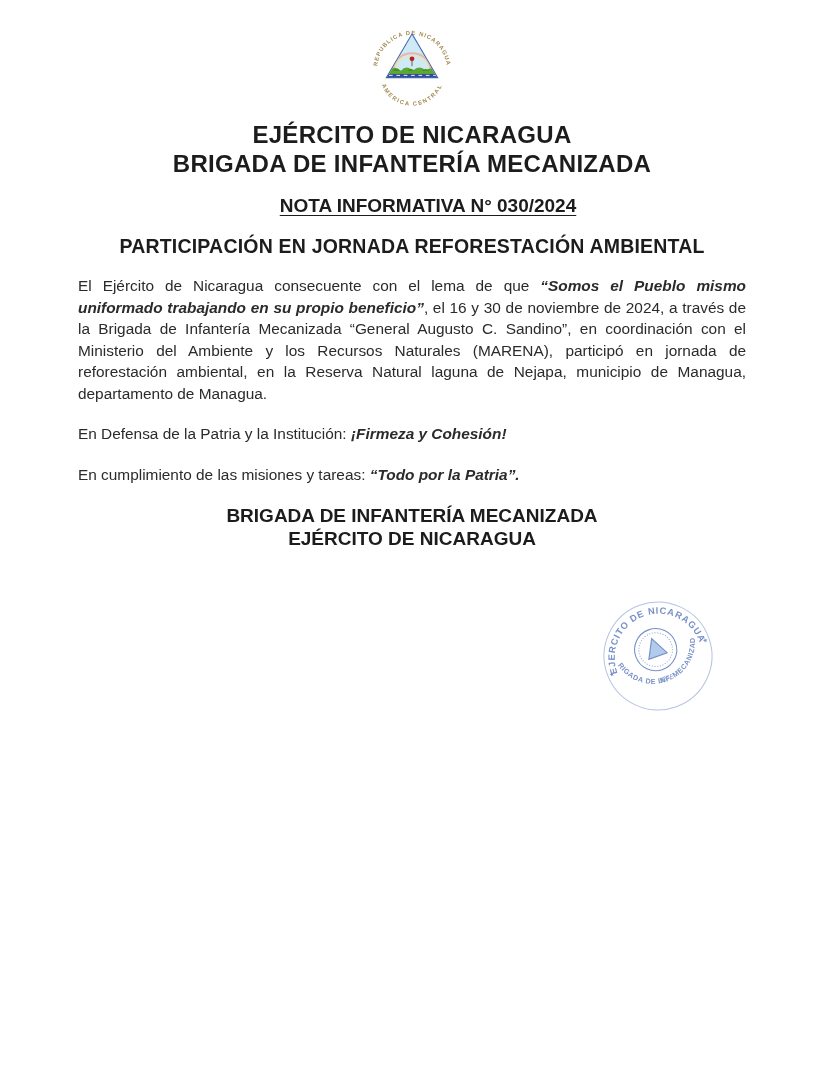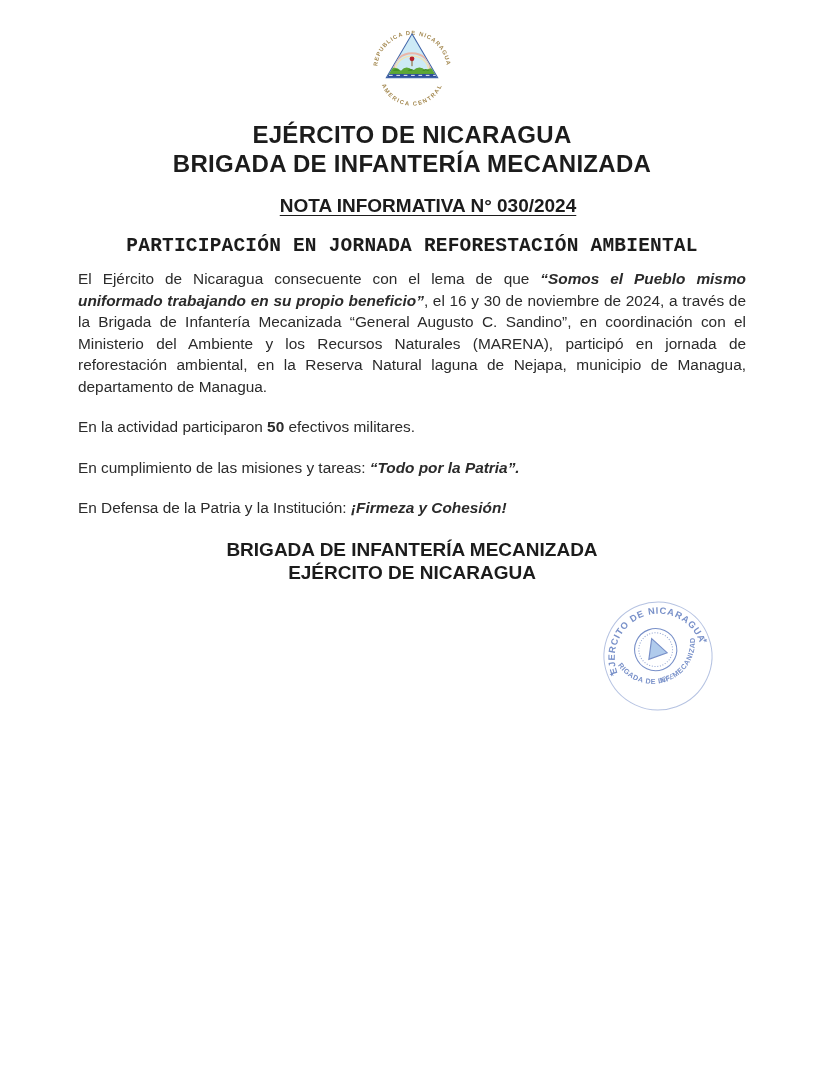--- a/index.html
+++ b/index.html
@@ -44,24 +44,23 @@
     text-underline-offset:3px;
     margin-left:32px;
   }
   .subject-title{
     text-align:center;
     font-weight:bold;
     font-size:19.5px;
     color:#1c1c1c;
     letter-spacing:.2px;
     margin:18px 0 0 0;
-    font-family:Liberation Mono, monospace;
   }
   
-  .doc-body{margin-top:11px;}
+  .doc-body{margin-top:17px;}
   .doc-body p{
     font-size:15.4px;
     line-height:21.5px;
     text-align:justify;
     margin:0 0 19px 0;
     color:var(--text,#2b2b2b);
   }
   .doc-body p span.b{font-weight:bold;}
   .doc-body p span.i{font-style:italic;}
   
@@ -125,23 +124,22 @@
   <div class="org-title" style="margin-top:0;">BRIGADA DE INFANTERÍA MECANIZADA</div>
 
   <div class="note-title">
     <span>NOTA INFORMATIVA N° 030/2024</span>
   </div>
 
   <div class="subject-title">PARTICIPACIÓN EN JORNADA REFORESTACIÓN AMBIENTAL</div>
 
   <div class="doc-body">
       <p><span>El Ejército de Nicaragua consecuente con el lema de que </span><span class="b i">“Somos el Pueblo mismo uniformado trabajando en su propio beneficio”</span><span>, el 16 y 30 de noviembre de 2024, a través de la Brigada de Infantería Mecanizada “General Augusto C. Sandino”, en coordinación con el Ministerio del Ambiente y los Recursos Naturales (MARENA), participó en jornada de reforestación ambiental, en la Reserva Natural laguna de Nejapa, municipio de Managua, departamento de Managua.</span></p>
-      <p><span>En la actividad participaron </span><span class="b">50</span><span> efectivos militares.</span></p>
+      <p><span>En Defensa de la Patria y la Institución: </span><span class="b i">¡Firmeza y Cohesión!</span></p>
       <p><span>En cumplimiento de las misiones y tareas: </span><span class="b i">“Todo por la Patria”.</span></p>
-      <p><span>En Defensa de la Patria y la Institución: </span><span class="b i">¡Firmeza y Cohesión!</span></p>
     </div>
 
   <div class="footer-block">
     <div>BRIGADA DE INFANTERÍA MECANIZADA</div>
     <div>EJÉRCITO DE NICARAGUA</div>
   </div>
 
   <div class="stamp">
     <svg viewBox="0 0 140 140">
       <defs>

